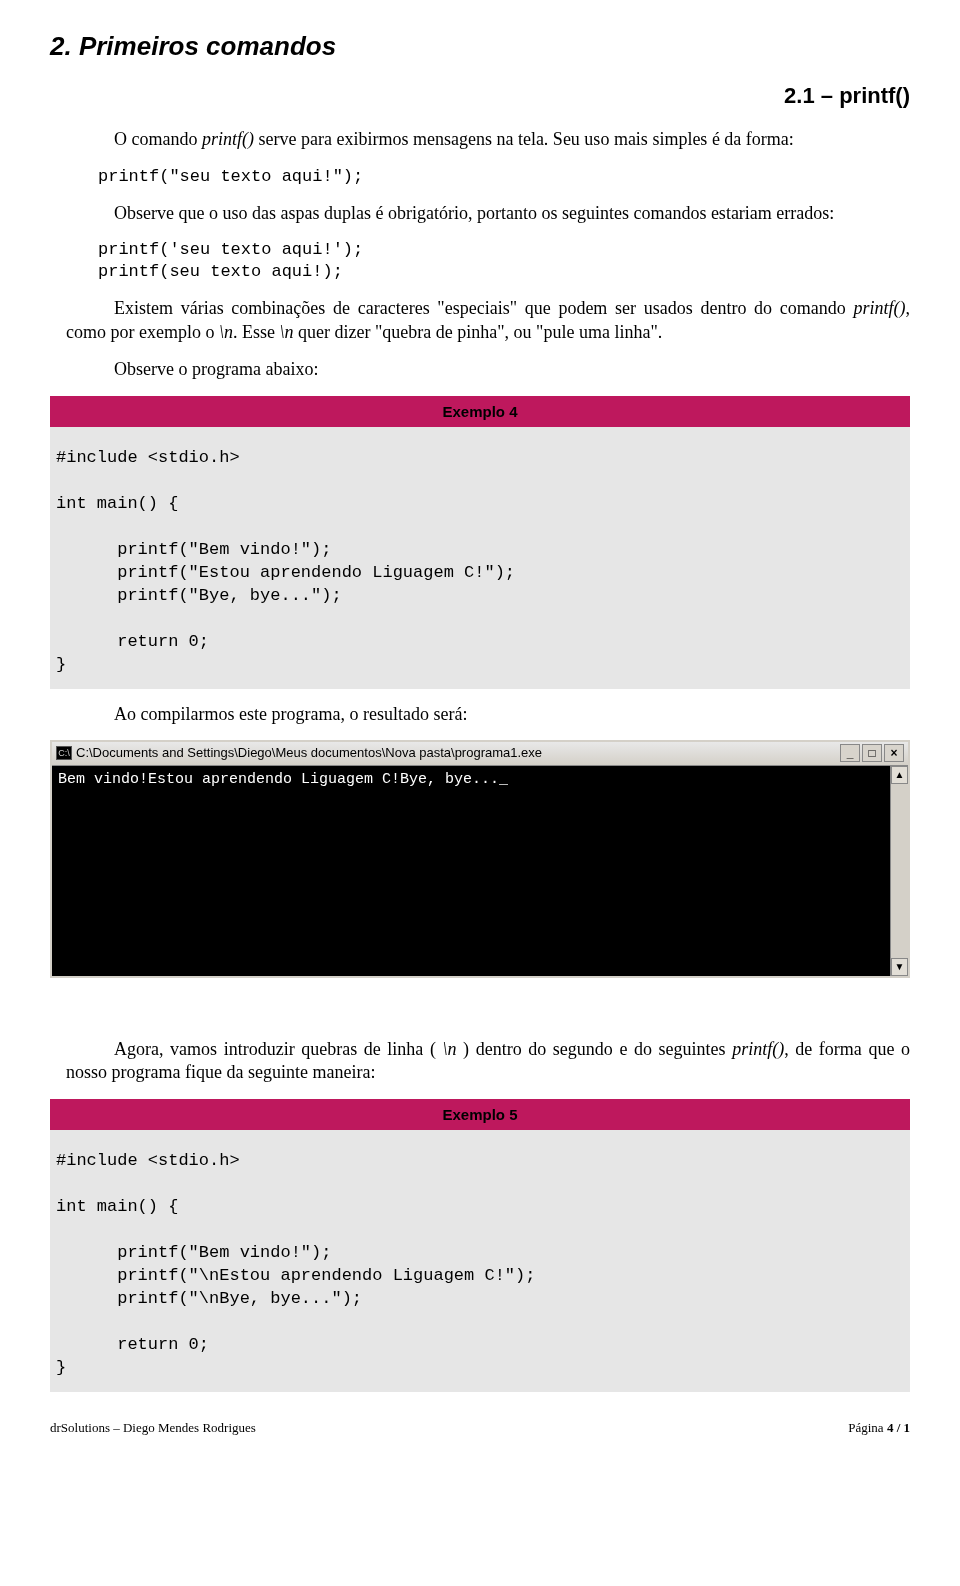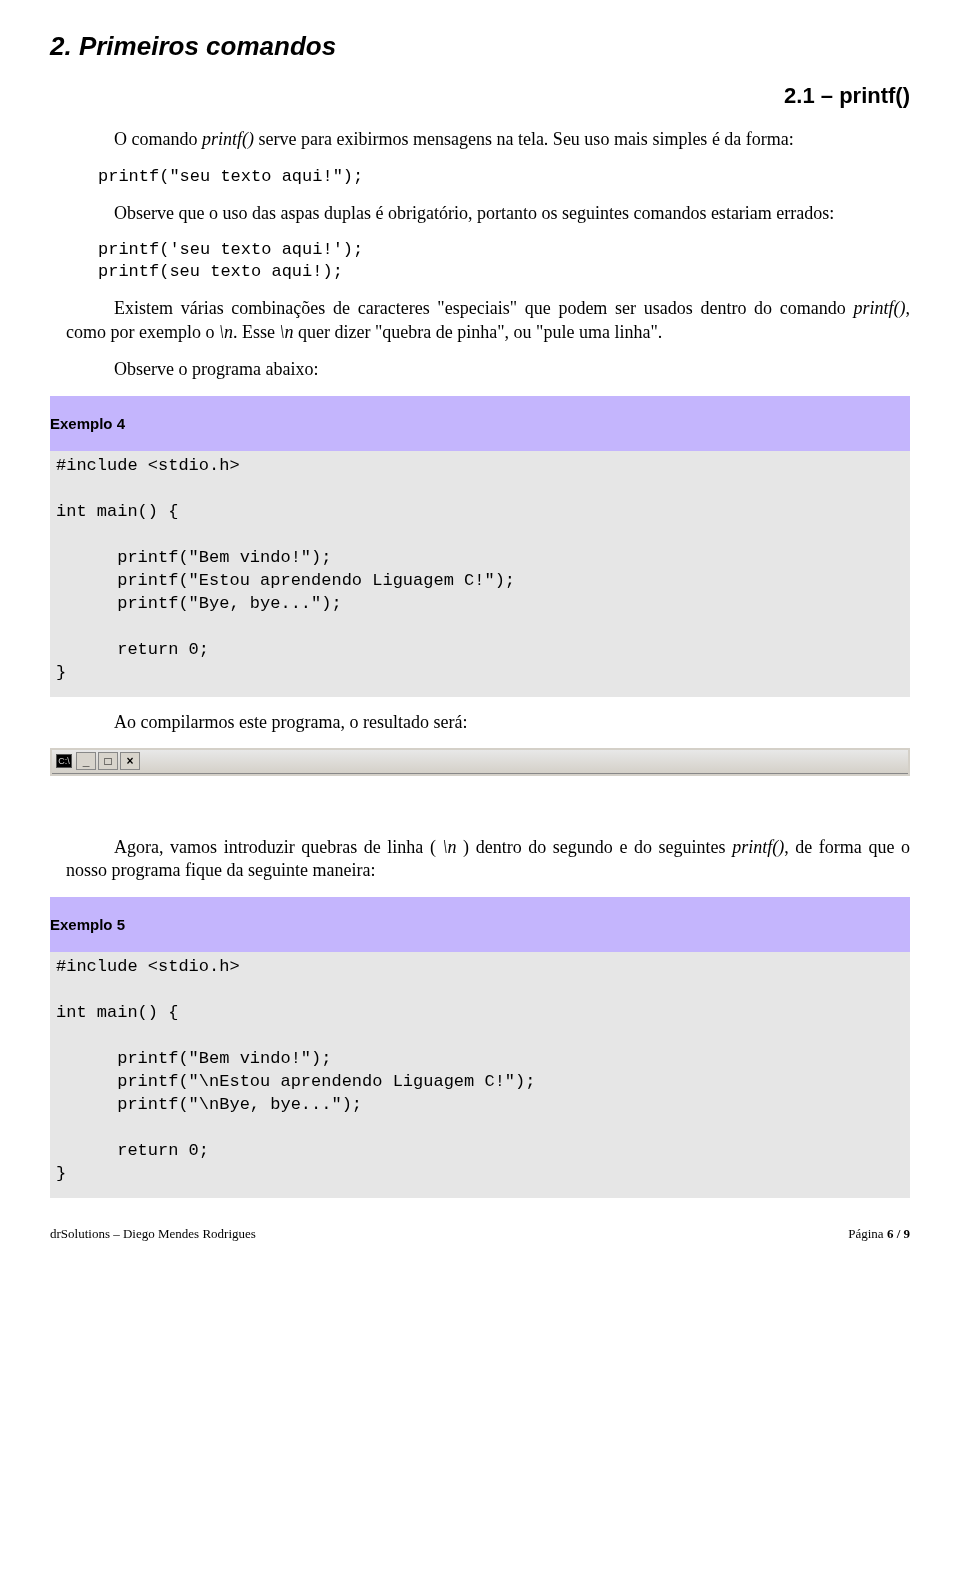--- a/index.html
+++ b/index.html
@@ -32,32 +32,33 @@
   .mono {
     font-family: "Courier New", Courier, monospace;
     font-size: 17px;
   }
   .mono-indent {
     padding-left: 48px;
     white-space: pre-wrap;
   }
   .italic { font-style: italic; }
   .example-label {
-    background: #c4b5fd;
+    background: #be185d;
+    text-align: center;
     font-family: Arial, Helvetica, sans-serif;
     font-weight: bold;
     font-size: 15px;
-    padding: 18px 0;
+    padding: 6px 0;
   }
   .code-block {
     background: #e6e6e6;
     font-family: "Courier New", Courier, monospace;
     font-size: 17px;
     white-space: pre;
-    padding: 4px 6px 12px 6px;
+    padding: 20px 6px 12px 6px;
     line-height: 1.35;
   }
   .terminal-wrap {
     margin-top: 6px;
     border: 2px solid #d4d0c8;
   }
   .term-titlebar {
     display: flex;
     align-items: center;
     background: linear-gradient(#e8e8e8,#d4d0c8);
@@ -150,26 +151,34 @@
       printf("Bye, bye...");
 
       return 0;
 }</div>
 
 <p class="indent-first" style="margin-top:14px">Ao compilarmos este programa, o resultado será:</p>
 
 <div class="terminal-wrap">
   <div class="term-titlebar">
     <div class="term-icon">C:\</div>
+    <div class="term-title">C:\Documents and Settings\Diego\Meus documentos\Nova pasta\programa1.exe</div>
     <div class="term-btns">
       <div class="term-btn">_</div>
       <div class="term-btn">□</div>
       <div class="term-btn">×</div>
     </div>
   </div>
+  <div class="term-body">
+    <div class="term-content">Bem vindo!Estou aprendendo Liguagem C!Bye, bye..._</div>
+    <div class="term-scroll">
+      <div class="scroll-btn">▲</div>
+      <div class="scroll-btn">▼</div>
+    </div>
+  </div>
 </div>
 
 <p class="indent-first" style="margin-top:60px">
   <span>Agora, vamos introduzir quebras de linha ( </span><span class="italic">\n</span><span> ) dentro do segundo e do seguintes </span><span class="italic">printf()</span><span>, de forma que o nosso programa fique da seguinte maneira:</span>
 </p>
 
 <div class="example-label">Exemplo 5</div>
 <div class="code-block">#include &lt;stdio.h&gt;
 
 int main() {
@@ -177,15 +186,15 @@
       printf("Bem vindo!");
       printf("\nEstou aprendendo Liguagem C!");
       printf("\nBye, bye...");
 
       return 0;
 }</div>
 
 <div class="footer">
   <div class="left">drSolutions – Diego Mendes Rodrigues</div>
   <div class="right">
-    <span>Página </span><b>6 / 9</b>
+    <span>Página </span><b>4 / 1</b>
   </div>
 </div>
 
 </body></html>

